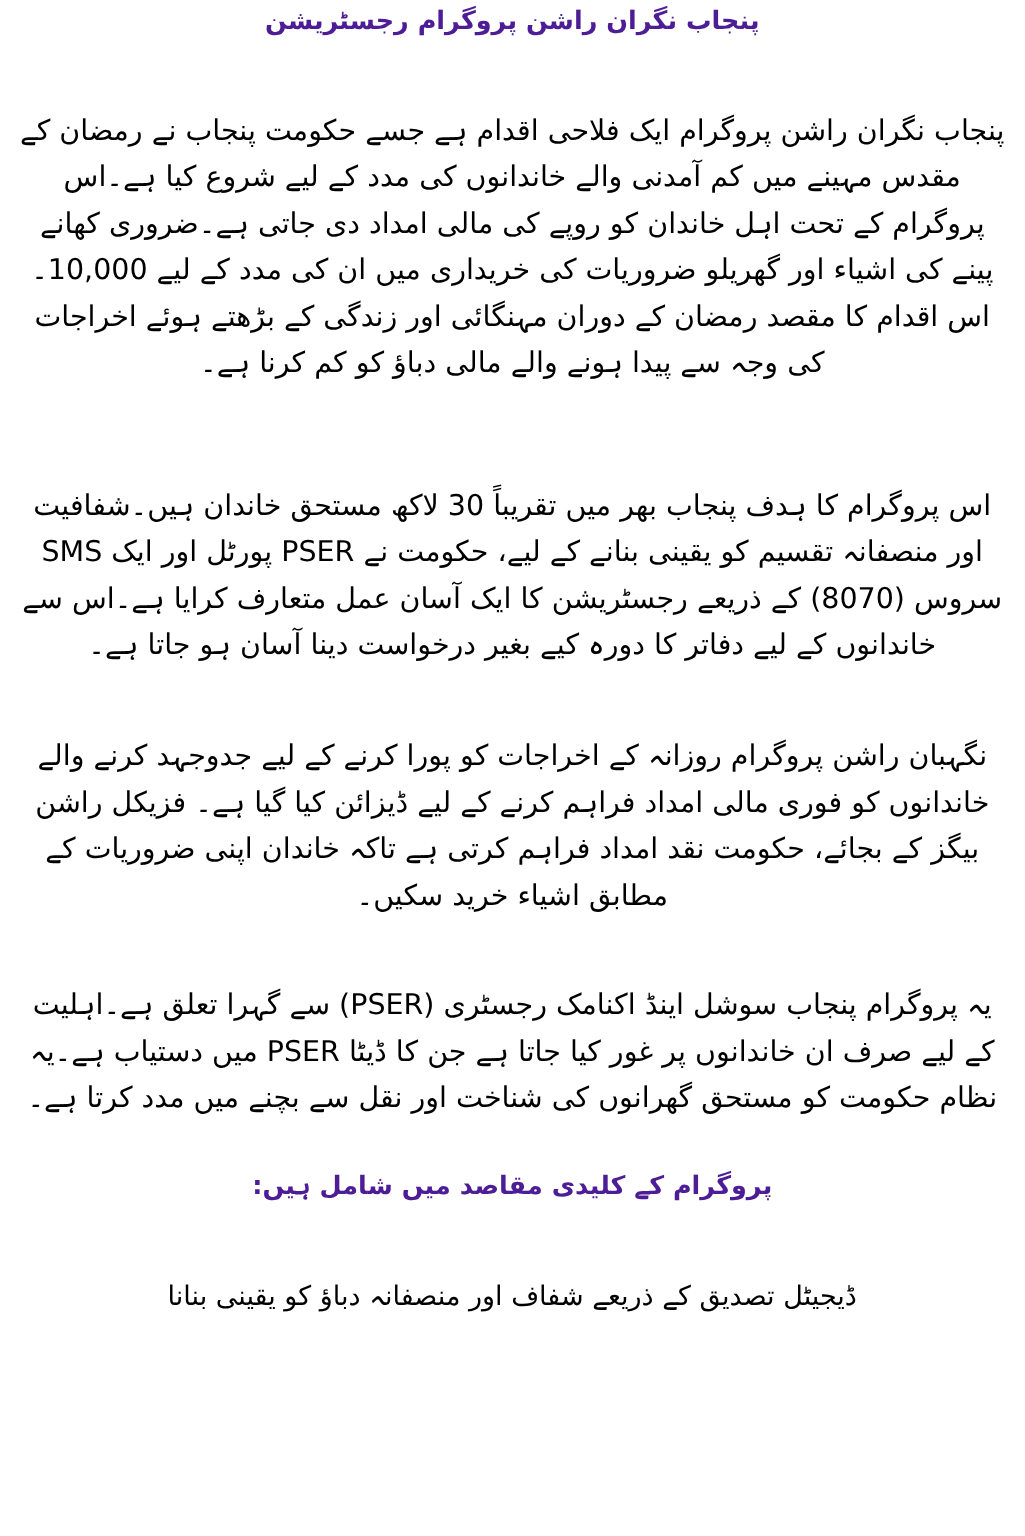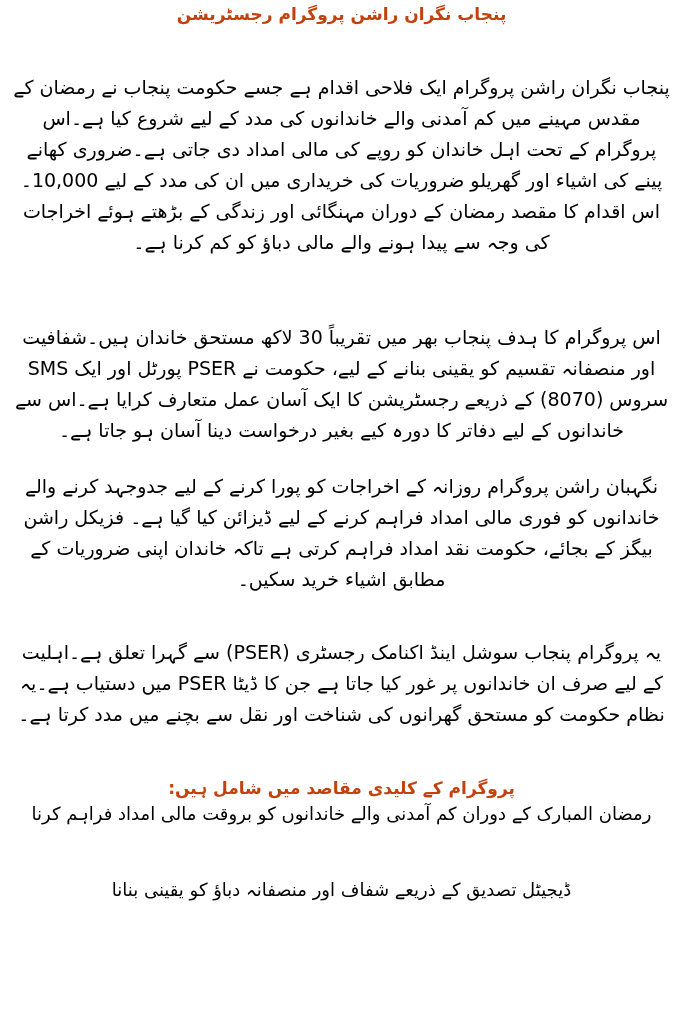--- a/index.html
+++ b/index.html
@@ -15,38 +15,38 @@
       color: #000000;
       direction: rtl;
     }
     .page {
       padding: 0 10px;
       box-sizing: border-box;
       width: 683px;
     }
     .heading {
       text-align: center;
-      color: #c2410c;
+      color: #4c1d95;
       font-size: 17px;
       line-height: 24px;
       margin: 0;
     }
     .para {
       text-align: center;
       font-size: 19px;
       line-height: 31px;
       margin: 0;
     }
     .h-top { padding-top: 2px; }
     .gap-after-heading-1 { margin-top: 46px; }
     .gap-para-2 { margin-top: 64px; }
     .gap-heading-2 { margin-top: 44px; }
-    .gap-para-3 { margin-top: 25px; }
+    .gap-para-3 { margin-top: 43px; }
     .gap-para-4 { margin-top: 42px; }
-    .gap-heading-3 { margin-top: 46px; }
+    .gap-heading-3 { margin-top: 31px; }
     .list-item {
       text-align: center;
       font-size: 18px;
       line-height: 28px;
       margin: 0;
     }
     .gap-list-2 { margin-top: 48px; }
   </style>
 </head>
 <body>
@@ -59,17 +59,16 @@
 
   <p class="para gap-para-2">اس پروگرام کا ہدف پنجاب بھر میں تقریباً 30 لاکھ مستحق خاندان ہیں۔شفافیت اور منصفانہ تقسیم کو یقینی بنانے کے لیے، حکومت نے PSER پورٹل اور ایک SMS سروس (8070) کے ذریعے رجسٹریشن کا ایک آسان عمل متعارف کرایا ہے۔اس سے خاندانوں کے لیے دفاتر کا دورہ کیے بغیر درخواست دینا آسان ہو جاتا ہے۔</p>
 
 
   <p class="para gap-para-3">نگہبان راشن پروگرام روزانہ کے اخراجات کو پورا کرنے کے لیے جدوجہد کرنے والے خاندانوں کو فوری مالی امداد فراہم کرنے کے لیے ڈیزائن کیا گیا ہے۔ فزیکل راشن بیگز کے بجائے، حکومت نقد امداد فراہم کرتی ہے تاکہ خاندان اپنی ضروریات کے مطابق اشیاء خرید سکیں۔</p>
 
   <p class="para gap-para-4">یہ پروگرام پنجاب سوشل اینڈ اکنامک رجسٹری (PSER) سے گہرا تعلق ہے۔اہلیت کے لیے صرف ان خاندانوں پر غور کیا جاتا ہے جن کا ڈیٹا PSER میں دستیاب ہے۔یہ نظام حکومت کو مستحق گھرانوں کی شناخت اور نقل سے بچنے میں مدد کرتا ہے۔</p>
 
   <h3 class="heading gap-heading-3">پروگرام کے کلیدی مقاصد میں شامل ہیں:</h3>
 
-  <p class="list-item">رمضان المبارک کے دوران کم آمدنی والے خاندانوں کو بروقت مالی امداد فراہم کرنا</p>
 
   <p class="list-item gap-list-2">ڈیجیٹل تصدیق کے ذریعے شفاف اور منصفانہ دباؤ کو یقینی بنانا</p>
 
 </div>
 
 </body></html>

